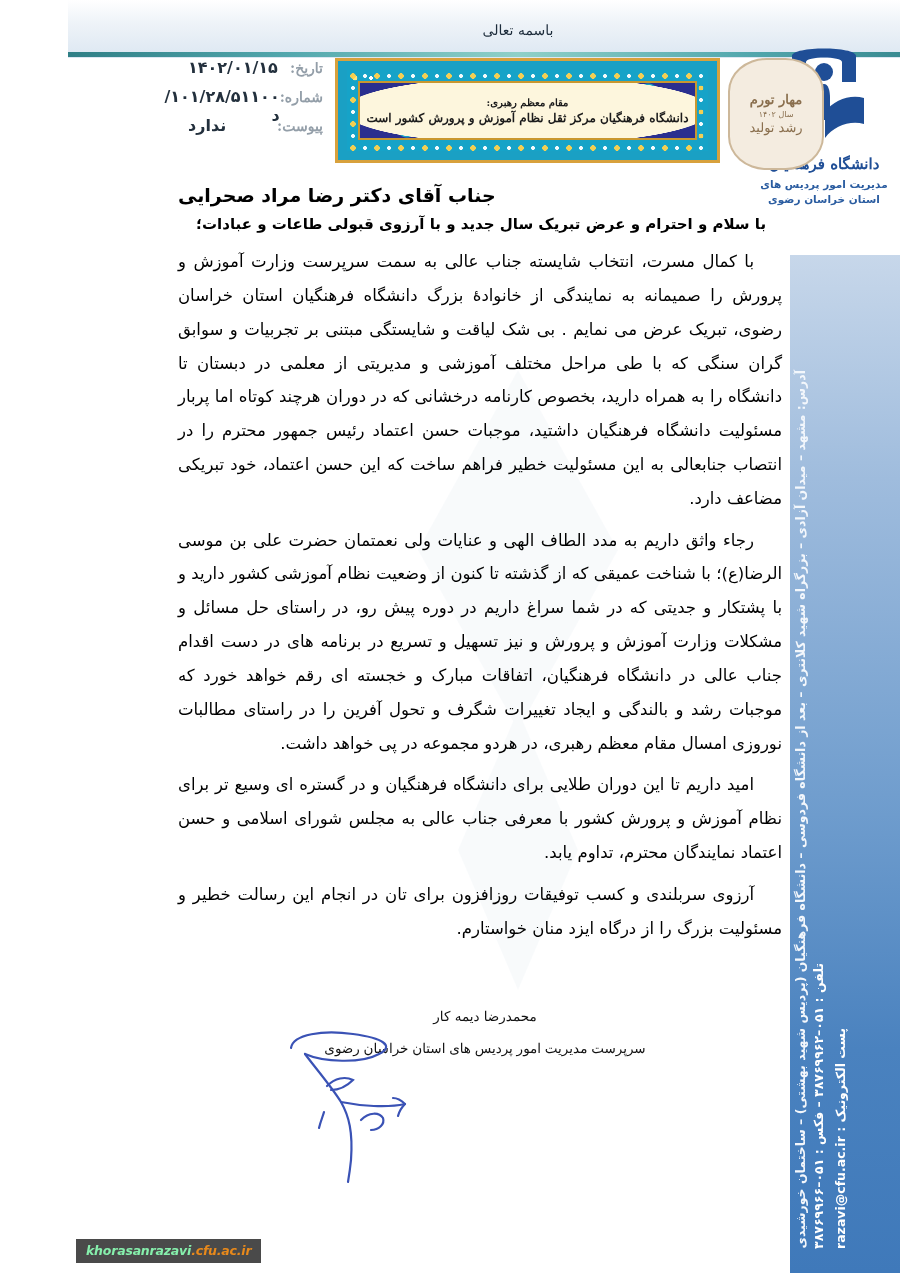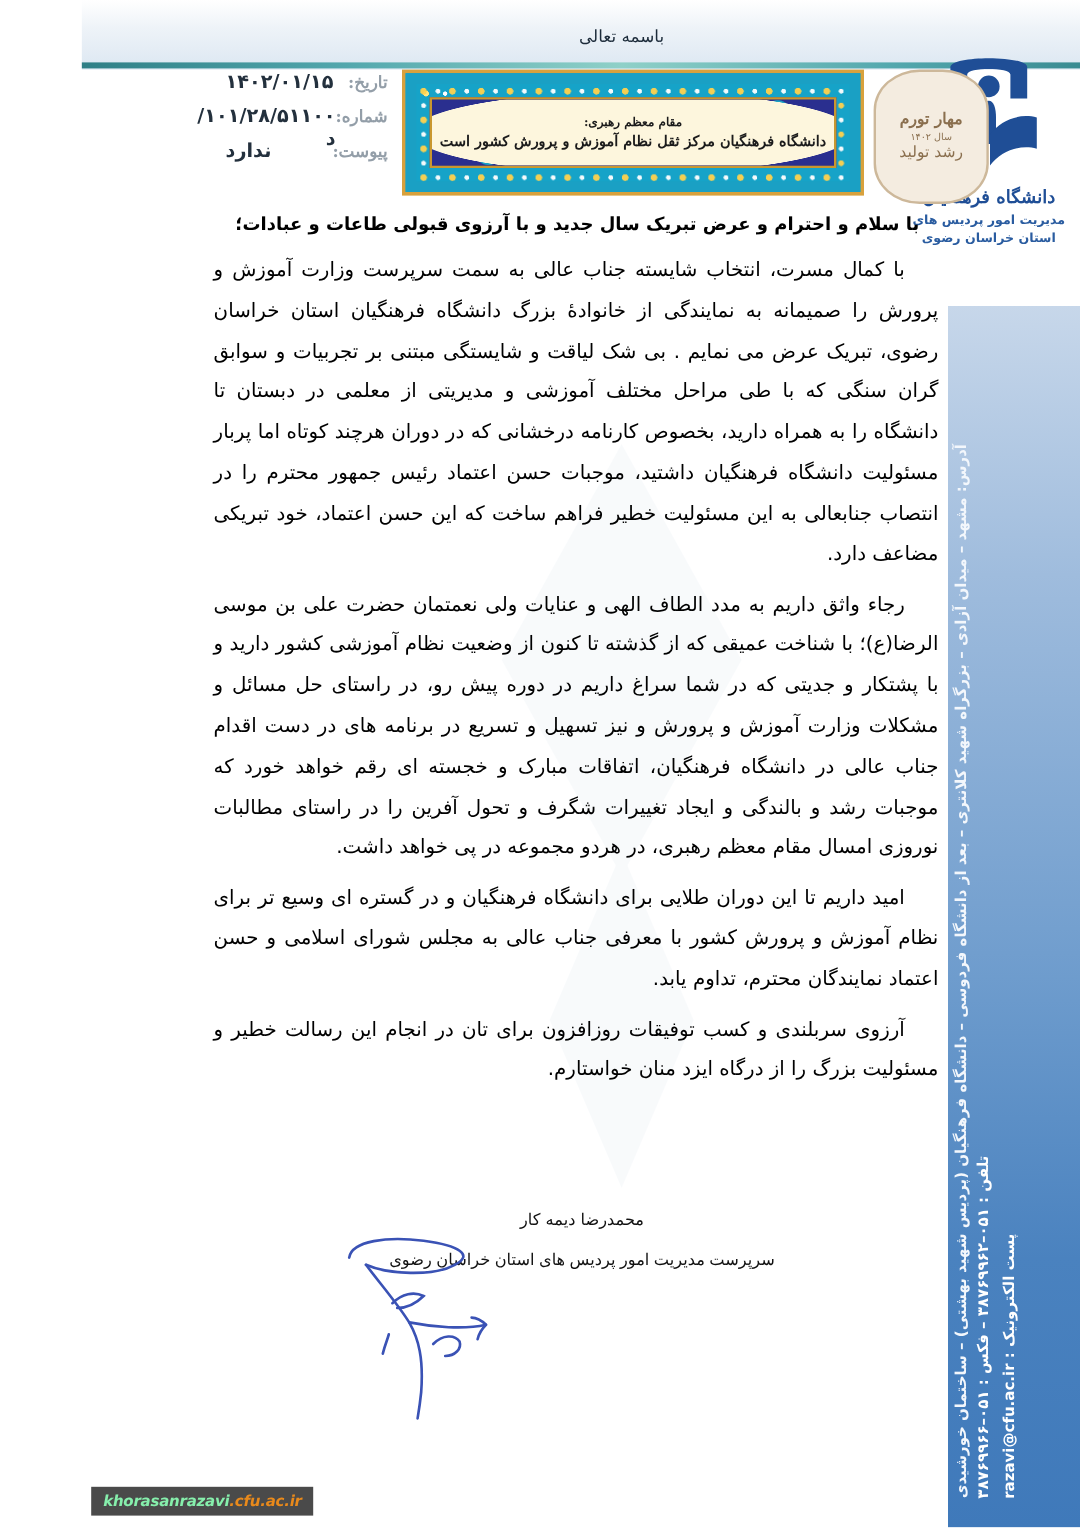--- a/index.html
+++ b/index.html
@@ -409,20 +409,21 @@
   </div>
 
   <div class="watermark">
     <svg viewBox="0 0 300 700" width="300" height="700" aria-hidden="true">
       <path d="M150 40 L250 220 L150 400 L50 220 Z" fill="#8aa7c8"></path>
       <path d="M150 380 L210 520 L150 660 L90 520 Z" fill="#8aa7c8"></path>
     </svg>
   </div>
 
   <div class="letter">
+    <div class="addressee">جناب آقای دکتر رضا مراد صحرایی</div>
     <div class="greeting">با سلام و احترام و عرض تبریک سال جدید و با آرزوی قبولی طاعات و عبادات؛</div>
     <p class="para">با کمال مسرت، انتخاب شایسته جناب عالی به سمت سرپرست وزارت آموزش و پرورش را صمیمانه به نمایندگی از خانوادۀ بزرگ دانشگاه فرهنگیان استان خراسان رضوی، تبریک عرض می نمایم . بی شک لیاقت و شایستگی مبتنی بر تجربیات و سوابق گران سنگی که با طی مراحل مختلف آموزشی و مدیریتی از معلمی در دبستان تا دانشگاه را به همراه دارید، بخصوص کارنامه درخشانی که در دوران هرچند کوتاه اما پربار مسئولیت دانشگاه فرهنگیان داشتید، موجبات حسن اعتماد رئیس جمهور محترم را در انتصاب جنابعالی به این مسئولیت خطیر فراهم ساخت که این حسن اعتماد، خود تبریکی مضاعف دارد.</p>
     <p class="para">رجاء واثق داریم به مدد الطاف الهی و عنایات ولی نعمتمان حضرت علی بن موسی الرضا(ع)؛ با شناخت عمیقی که از گذشته تا کنون از وضعیت نظام آموزشی کشور دارید و با پشتکار و جدیتی که در شما سراغ داریم در دوره پیش رو، در راستای حل مسائل و مشکلات وزارت آموزش و پرورش و نیز تسهیل و تسریع در برنامه های در دست اقدام جناب عالی در دانشگاه فرهنگیان، اتفاقات مبارک و خجسته ای رقم خواهد خورد که موجبات رشد و بالندگی و ایجاد تغییرات شگرف و تحول آفرین را در راستای مطالبات نوروزی امسال مقام معظم رهبری، در هردو مجموعه در پی خواهد داشت.</p>
     <p class="para">امید داریم تا این دوران طلایی برای دانشگاه فرهنگیان و در گستره ای وسیع تر برای نظام آموزش و پرورش کشور با معرفی جناب عالی به مجلس شورای اسلامی و حسن اعتماد نمایندگان محترم، تداوم یابد.</p>
     <p class="para">آرزوی سربلندی و کسب توفیقات روزافزون برای تان در انجام این رسالت خطیر و مسئولیت بزرگ را از درگاه ایزد منان خواستارم.</p>
   </div>
 
   <div class="signature">
     <div class="sig-name">محمدرضا دیمه کار</div>
     <div class="sig-role">سرپرست مدیریت امور پردیس های استان خراسان رضوی</div>

